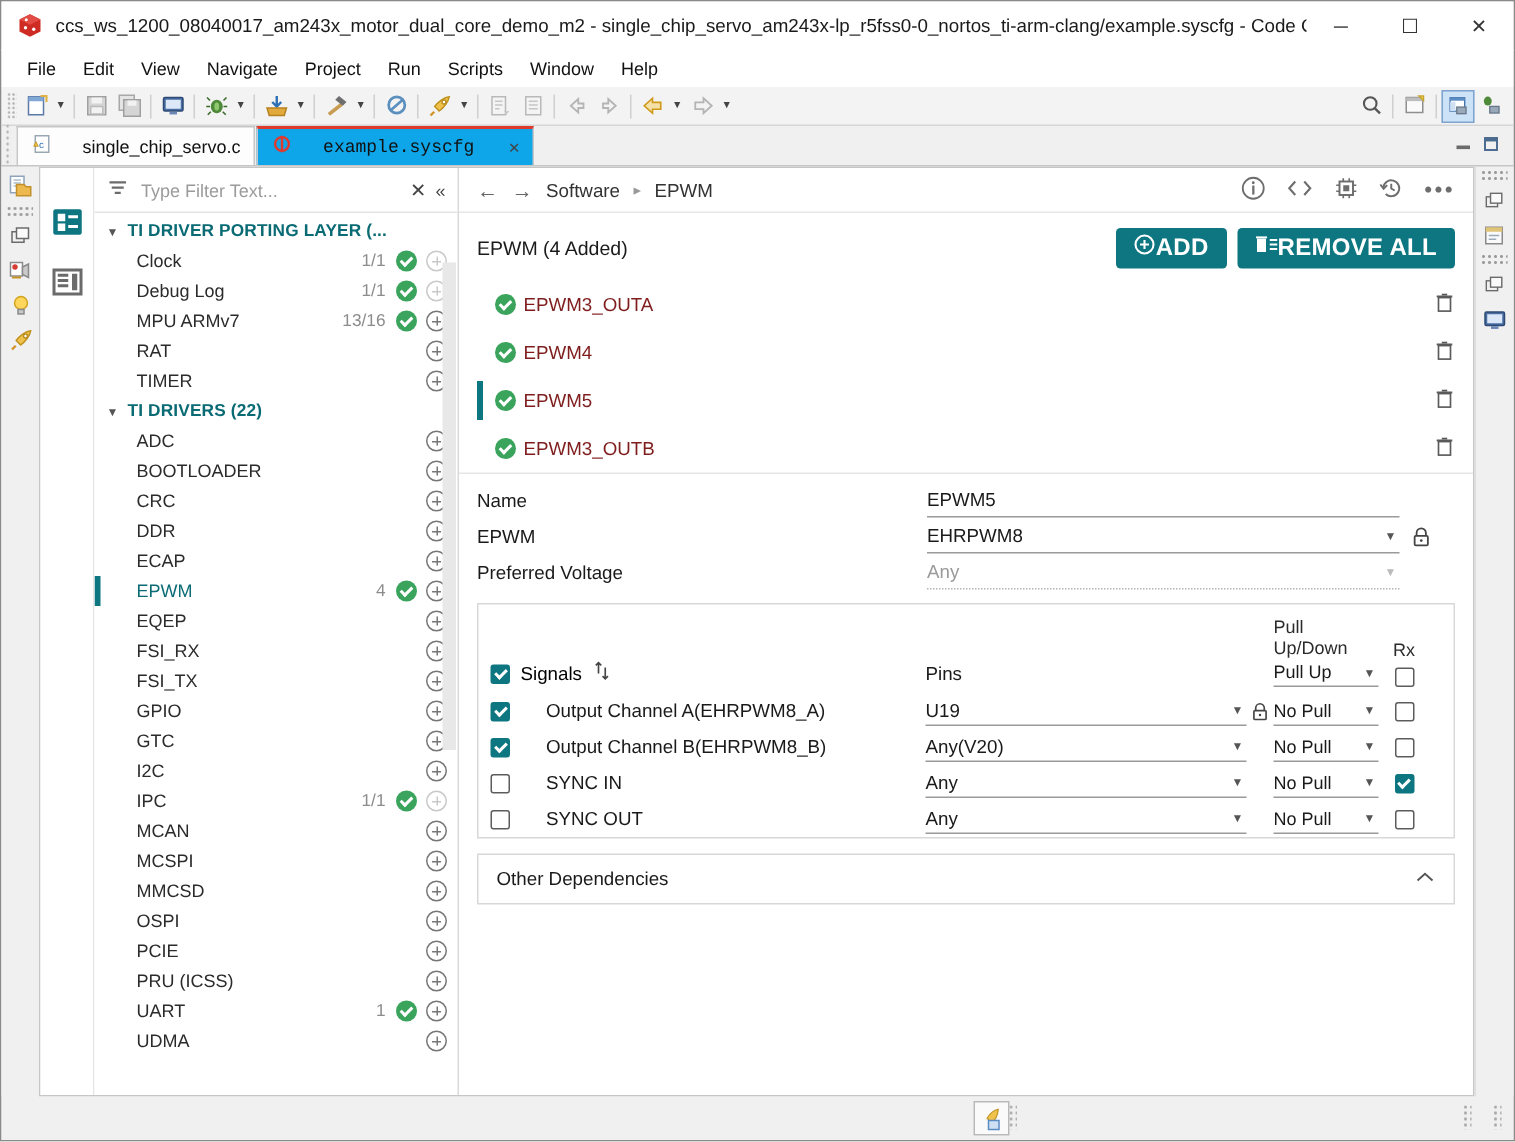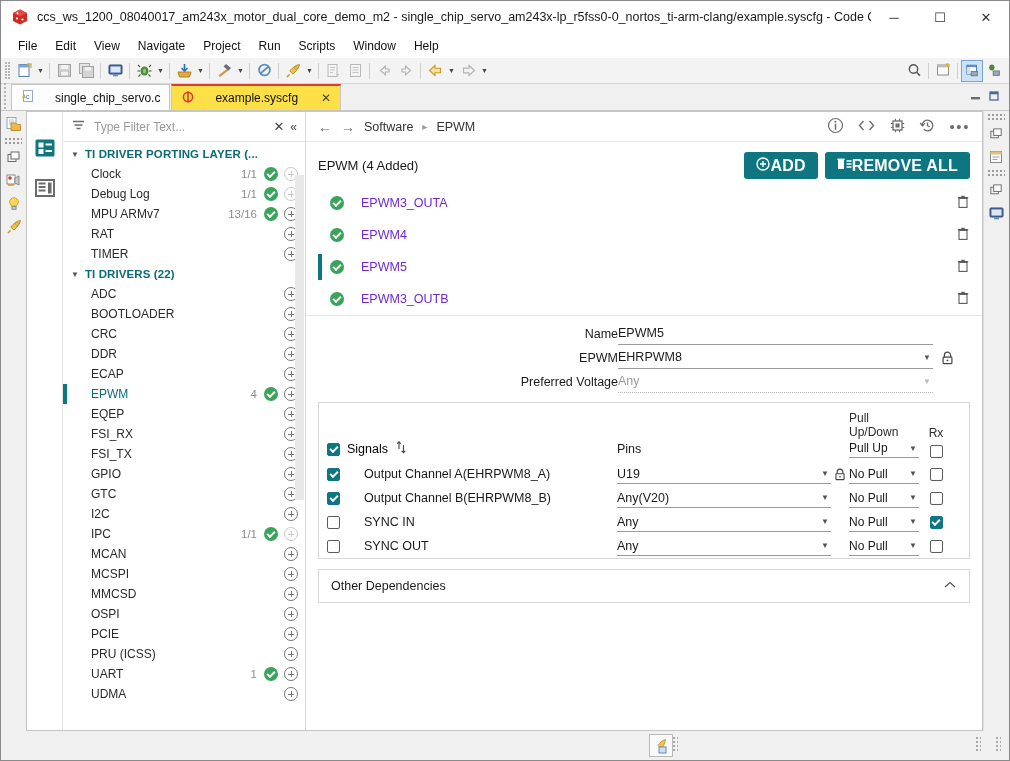--- a/index.html
+++ b/index.html
@@ -86,21 +86,21 @@
     background-repeat: repeat-y;
   }
   .etab {
     height:26px; display:flex; align-items:center;
     padding:0 9px; gap:20px;
     font-size:12px; color:#111;
     background:#fdfdfd;
     border:1px solid #c6c6c6; border-bottom:none;
     margin-right:1px;
   }
-  .etab.active { background:#fde047; border-top:2px solid #e03a2f; }
+  .etab.active { background:#0ea5e9; border-top:2px solid #e03a2f;font-family:Liberation Mono, monospace; }
   .etab .xg { font-size:12px; color:#444; margin-left:3px; }
   .tabsrow .right-ctl { margin-left:auto; display:flex; gap:6px; padding:0 8px 4px 0; align-items:flex-end; }
 
   
   .bodyarea { flex:1 1 auto; display:flex; min-height:0; background:#f0f0f0; }
 
   .leftstrip {
     width:25px; background:#f0f0f0;
     display:flex; flex-direction:column; align-items:center;
     padding-top:4px; gap:3px; flex:0 0 auto;
@@ -225,30 +225,30 @@
     display:flex; align-items:center; gap:0;
     font-size:16px; font-weight:bold;
     font-family:"Liberation Sans", sans-serif;
     letter-spacing:0.2px;
     text-align:center;
   }
   .instlist { padding:0 12px 0 12px; border-bottom:1px solid #e6e6e6; }
   .instrow {
     height:32px; display:flex; align-items:center;
     padding-left:12px; position:relative;
-    font-size:12.5px; color:#6d28d9;gap:12px;
+    font-size:12.5px; color:#7f1d1d;
   }
   .instrow .gck { margin-right:5px; display:flex; }
   .instrow .trash { margin-left:auto; color:#5a5a5a; }
   .instrow.sel::before {
     content:""; position:absolute; left:0; top:3px; bottom:3px; width:4px; background:#0d7680;
   }
 
   
-  .form { padding:6px 26px 0 12px;text-align:right; }
+  .form { padding:6px 26px 0 12px; }
   .frow { display:flex; align-items:center; height:24px; }
   .frow .lbl { width:300px; font-size:12.5px; color:#1a1a1a; }
   .fval {
     flex:1 1 auto; display:flex; align-items:center;
     border-bottom:1px solid #9a9a9a;
     height:21px; font-size:12.5px; color:#1a1a1a;
     padding-bottom:1px;
   }
   .fval.dotted { border-bottom:1px dotted #b5b5b5; color:#9b9b9b; }
   .fval .dd { margin-left:auto; color:#555; font-size:8px; padding-right:2px;}

